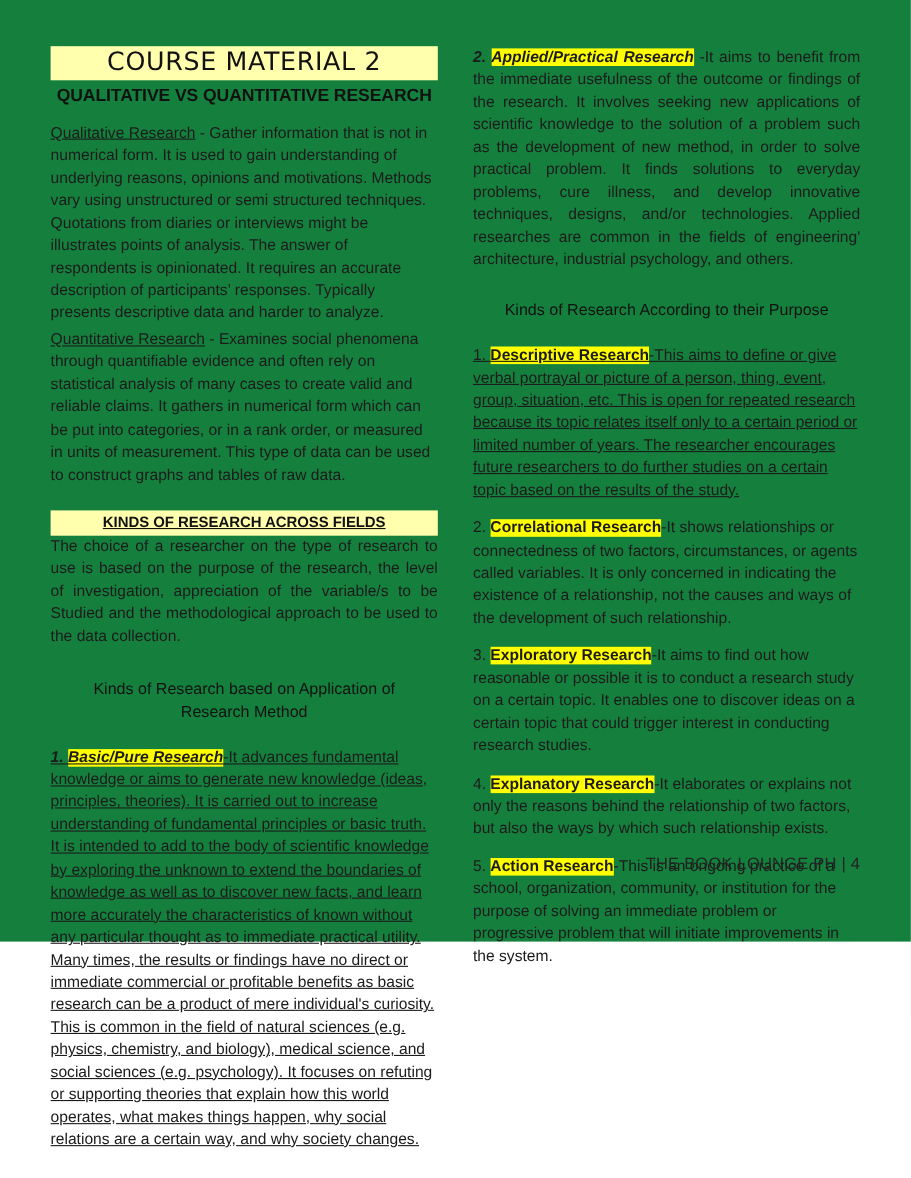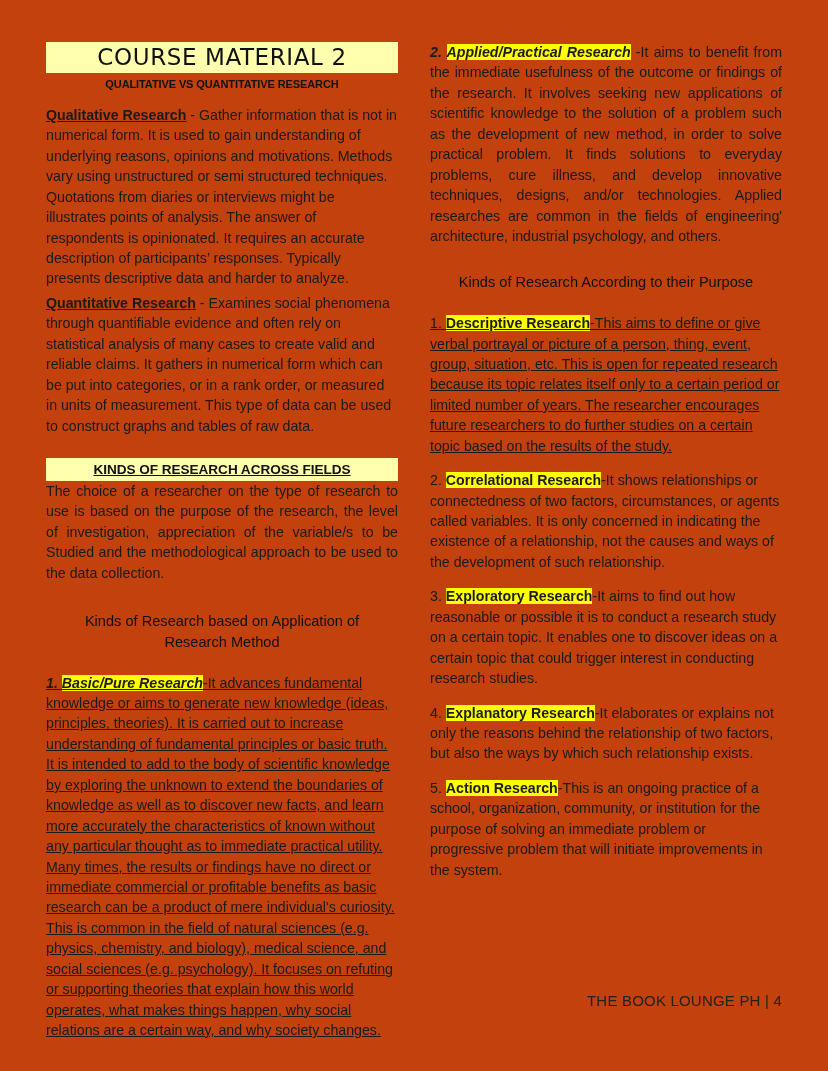--- a/index.html
+++ b/index.html
@@ -14,22 +14,22 @@
     position: relative;
     font-family: "Liberation Sans", sans-serif;
     color: #1a1a1a;
     overflow: hidden;
   }
 
   .page {
     position: absolute;
     left: 0; top: 0;
     width: 828px;
-    height: 1071px;
-    background: #c2410c;
+    height: 856px;
+    background: #15803d;
   }
 
   
   .col {
     position: absolute;
     top: 42px;
     width: 352px;
   }
   .col-left  { left: 46px;  }
   .col-right { left: 430px; }
@@ -46,21 +46,21 @@
     font-size: 23px;
     font-weight: 400;
     letter-spacing: 0.6px;
     color: #111111;
     line-height: 1.12;
     margin: 0;
     display: block;
   }
   .doc-subtitle {
     text-align: center;
-    font-size: 11px;
+    font-size: 16px;
     font-weight: bold;
     letter-spacing: -0.1px;
     color: #111111;
     margin: 5px 0 0 0;
     line-height: 1.2;
   }
 
   
   p.body {
     font-size: 14.2px;
@@ -71,21 +71,21 @@
   }
   p.just {
     text-align: justify;
     text-justify: inter-word;
   }
   p.gap-top   { margin-top: 14px; }
   p.gap-top-s { margin-top: 4px; }
   p.gap-top-l { margin-top: 20px; text-decoration: underline; }
 
   .lead {
-    font-weight: bold;
+    font-weight: normal;
     text-decoration: underline;
   }
   .hl-bi {
     background: #ffff00;
     font-weight: bold;
     font-style: italic;
   }
   .hl-b {
     background: #ffff00;
     font-weight: bold;

